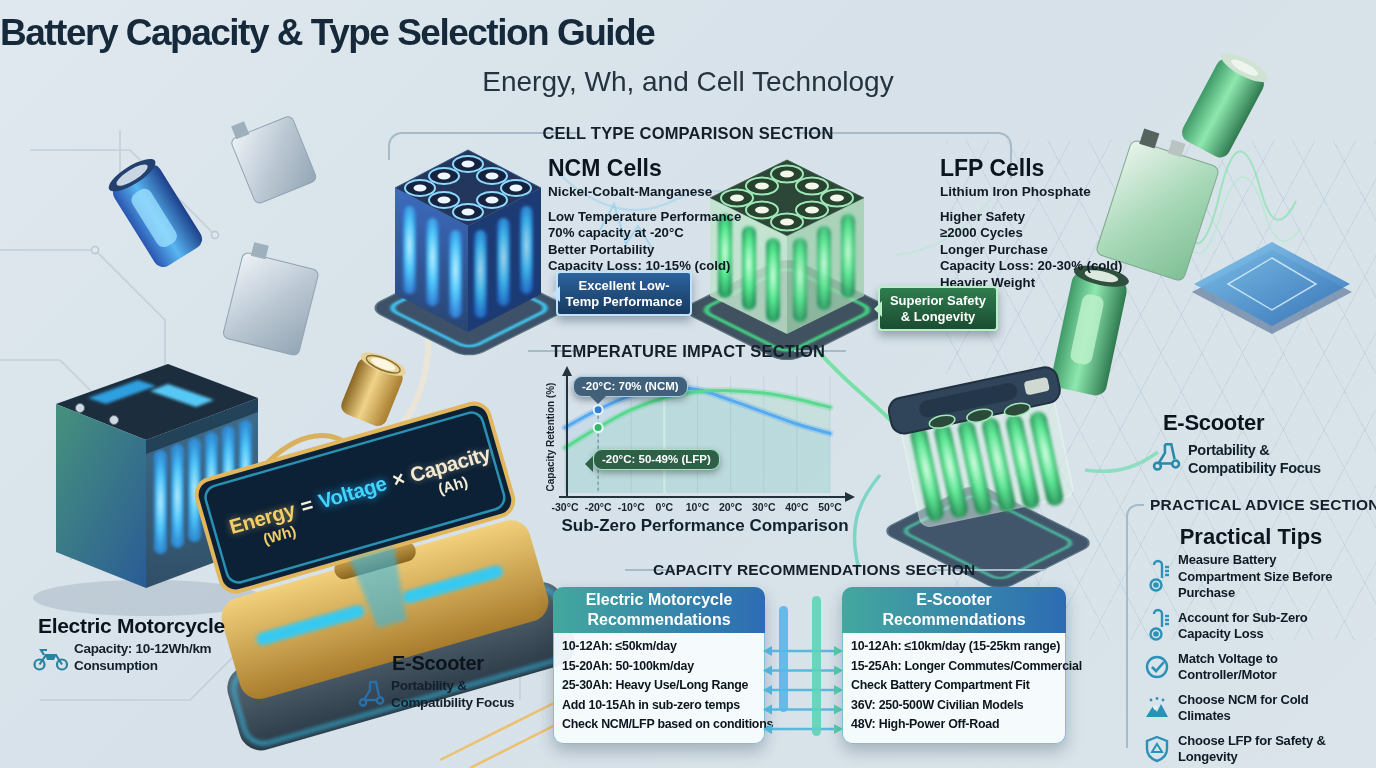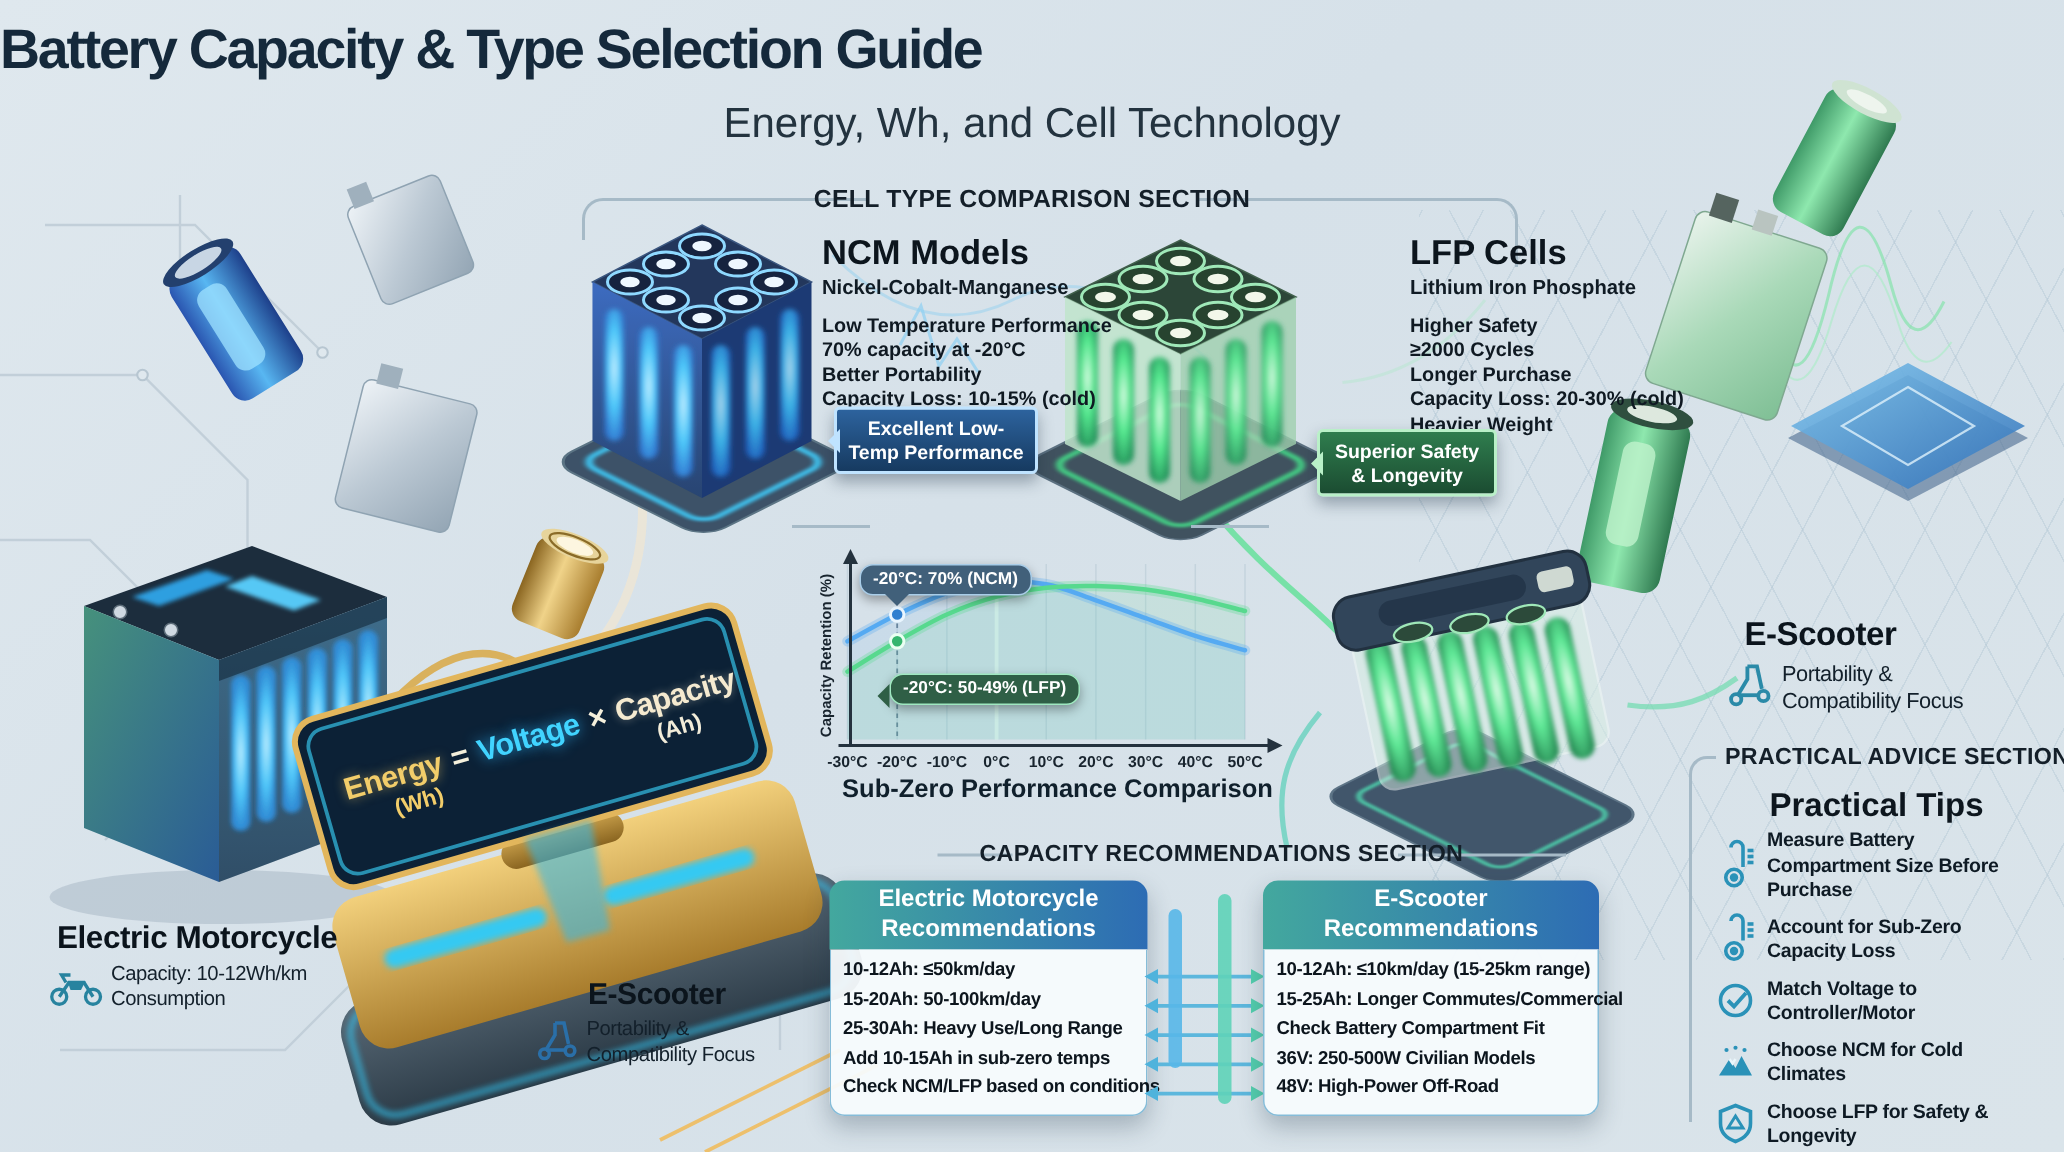--- a/index.html
+++ b/index.html
@@ -43,21 +43,21 @@
 
   .card{position:absolute;border-radius:10px;box-shadow:0 7px 16px rgba(30,50,70,.28);}
   .card .hd{border-radius:10px 10px 0 0;background:linear-gradient(90deg,#43a89e,#2d6cb4);
     color:#fff;text-align:center;font-weight:800;font-size:16px;line-height:20px;padding:3px 2px;height:40px;}
   .card .bd{background:rgba(247,251,253,.95);border:1.5px solid #85bcd8;border-top:none;
     border-radius:0 0 10px 10px;padding:4px 8px 8px;}
   .card .it{font-size:12.4px;font-weight:800;line-height:19.5px;letter-spacing:-.25px;
     white-space:nowrap;color:#0c151d;}
 
   .biglabel{font-size:21px;font-weight:800;color:#0b141c;letter-spacing:-.3px;white-space:nowrap;}
-  .sublabel{font-size:13.5px;font-weight:400;line-height:16.8px;letter-spacing:-.3px;color:#13202b;}
+  .sublabel{font-size:13.5px;font-weight:700;line-height:16.8px;letter-spacing:-.3px;color:#13202b;}
 
   .ptitle{font-size:22px;font-weight:800;color:#0d161e;}
   .tips{display:flex;flex-direction:column;}
   .tip{display:flex;gap:8px;margin-bottom:8px;align-items:center;}
   .tipicon{flex:0 0 26px;}
   .tiptext{font-size:13px;font-weight:800;line-height:16.5px;letter-spacing:-.2px;color:#0e1a24;}
 
   .isogrid{position:absolute;right:0;top:140px;width:430px;height:500px;opacity:.55;
     background:
       repeating-linear-gradient(62deg,rgba(150,178,196,.45) 0 1px,transparent 1px 36px),
@@ -447,21 +447,21 @@
   </svg>
 
   <div class="abs title">Battery Capacity &amp; Type Selection Guide</div>
   <div class="abs subtitle">Energy, Wh, and Cell Technology</div>
 
   <div class="abs bracket" style="left:388px;top:132px;width:188px;height:26px;border-top-width:2px;border-left-width:2px;border-top-left-radius:14px;"></div>
   <div class="abs bracket" style="left:797px;top:132px;width:213px;height:44px;border-top-width:2px;border-right-width:2px;border-top-right-radius:14px;"></div>
   <div class="abs sechead" style="left:0;right:0;top:124px;text-align:center;">CELL TYPE COMPARISON SECTION</div>
 
   <div class="abs" style="left:548px;top:155px;width:210px;">
-    <div class="cellh">NCM Models</div>
+    <div class="cellh">NCM Cells</div>
     <div class="cellsub" style="margin-top:2px;">Nickel-Cobalt-Manganese</div>
     <div style="margin-top:10px;">
       <div class="feat">Low Temperature Performance</div>
       <div class="feat">70% capacity at -20°C</div>
       <div class="feat">Better Portability</div>
       <div class="feat">Capacity Loss: 10-15% (cold)</div>
     </div>
   </div>
   <div class="badge ncm" style="left:556px;top:271px;width:118px;">Excellent Low-Temp Performance</div>
 
@@ -473,20 +473,21 @@
       <div class="feat">≥2000 Cycles</div>
       <div class="feat">Longer Purchase</div>
       <div class="feat">Capacity Loss: 20-30% (cold)</div>
       <div class="feat">Heavier Weight</div>
     </div>
   </div>
   <div class="badge lfp" style="left:878px;top:286px;width:102px;">Superior Safety &amp; Longevity</div>
 
   <div class="abs hline" style="left:528px;top:350px;width:52px;"></div>
   <div class="abs hline" style="left:794px;top:350px;width:52px;"></div>
+  <div class="abs sechead" style="left:0;right:0;top:342px;text-align:center;">TEMPERATURE IMPACT SECTION</div>
 
   <svg class="abs" id="chart" style="left:545px;top:362px" width="320" height="152" viewBox="0 0 320 152">
     <g id="chart-grid">
         <line x1="20" x2="20" y1="14" y2="131" stroke="#b9cbd6" stroke-width="1" opacity="0.6"></line>
         <line x1="53.125" x2="53.125" y1="14" y2="131" stroke="#b9cbd6" stroke-width="1" opacity="0.6"></line>
         <line x1="86.25" x2="86.25" y1="14" y2="131" stroke="#b9cbd6" stroke-width="1" opacity="0.6"></line>
         <line x1="119.375" x2="119.375" y1="14" y2="131" stroke="#ecf7f3" stroke-width="2.5" opacity="0.95"></line>
         <line x1="152.5" x2="152.5" y1="14" y2="131" stroke="#b9cbd6" stroke-width="1" opacity="0.6"></line>
         <line x1="185.625" x2="185.625" y1="14" y2="131" stroke="#b9cbd6" stroke-width="1" opacity="0.6"></line>
         <line x1="218.75" x2="218.75" y1="14" y2="131" stroke="#b9cbd6" stroke-width="1" opacity="0.6"></line>

